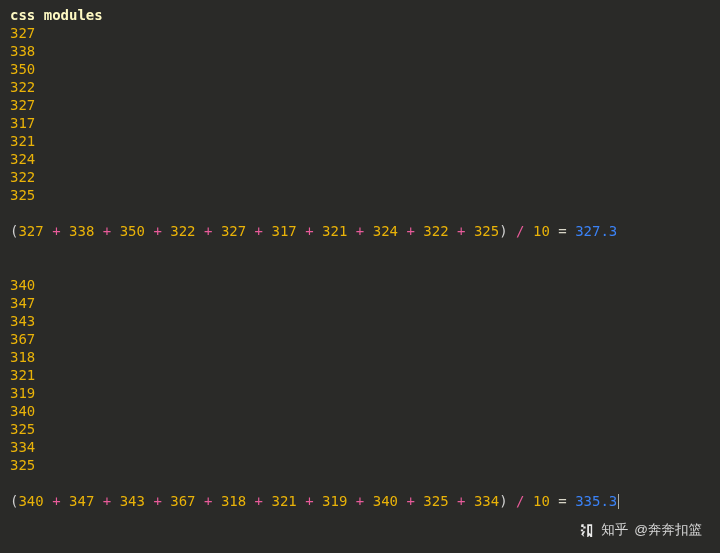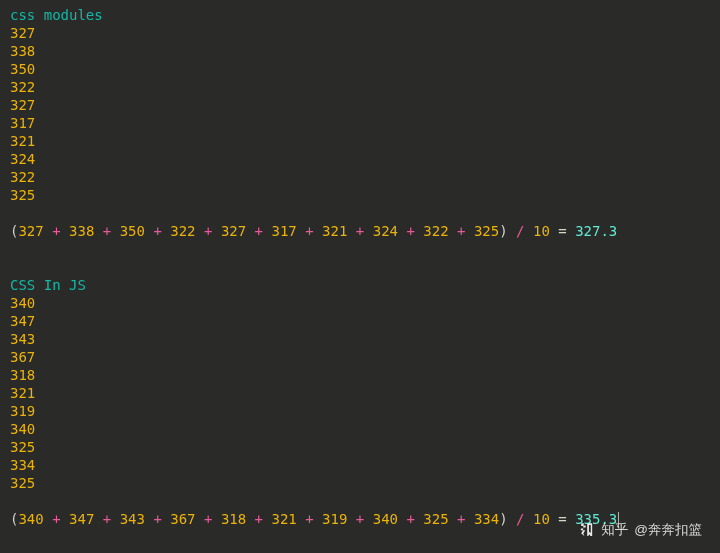--- a/index.html
+++ b/index.html
@@ -9,42 +9,43 @@
       background: #2a2a28;
       font-family: "Menlo", "Consolas", "Monaco", monospace;
       font-size: 14px;
       line-height: 18px;
       color: #e0e0e0;
       overflow: hidden;
       position: relative;
       padding: 6px 10px;
     }
     .line { white-space: pre; }
-    .comment { color: #14b8a6; font-weight: 400; }
+    .comment { color: #fef9c3; font-weight: 700; }
     .number { color: #eab308; }
     .operator { color: #e85b9a; }
     .equals { color: #d8d6c8; }
-    .result { color: #5eead4; }
+    .result { color: #3b82f6; }
     .paren { color: #d0d0d0; }
     .cursor {
       display: inline-block;
       width: 1px;
       height: 15px;
       background: #b0b0a8;
       vertical-align: text-bottom;
       margin-left: 1px;
     }
     .watermark {
       position: absolute;
       bottom: 14px;
       right: 18px;
       font-family: -apple-system, "PingFang SC", "Microsoft YaHei", sans-serif;
       font-size: 13.5px;
       color: rgba(245, 245, 245, 0.85);
       display: flex;
+      align-items: center;
       gap: 6px;
       pointer-events: none;
     }
     .watermark-logo {
       width: 17px;
       height: 17px;
       display: inline-flex;
       align-items: center;
       justify-content: center;
     }
@@ -68,21 +69,20 @@
       <div class="line number">321</div>
       <div class="line number">324</div>
       <div class="line number">322</div>
       <div class="line number">325</div>
       <div class="line">&nbsp;</div>
       <div class="line calc-line"><span class="paren">(</span><span class="number">327</span> <span class="operator">+</span> <span class="number">338</span> <span class="operator">+</span> <span class="number">350</span> <span class="operator">+</span> <span class="number">322</span> <span class="operator">+</span> <span class="number">327</span> <span class="operator">+</span> <span class="number">317</span> <span class="operator">+</span> <span class="number">321</span> <span class="operator">+</span> <span class="number">324</span> <span class="operator">+</span> <span class="number">322</span> <span class="operator">+</span> <span class="number">325</span><span class="paren">)</span> <span class="operator">/</span> <span class="number">10</span> <span class="equals">=</span> <span class="result">327.3</span></div>
     </div>
     <div class="line">&nbsp;</div>
     <div class="line">&nbsp;</div>
     <div class="block">
-      <div class="line comment">CSS In JS</div>
       <div class="line number">340</div>
       <div class="line number">347</div>
       <div class="line number">343</div>
       <div class="line number">367</div>
       <div class="line number">318</div>
       <div class="line number">321</div>
       <div class="line number">319</div>
       <div class="line number">340</div>
       <div class="line number">325</div>
       <div class="line number">334</div>

